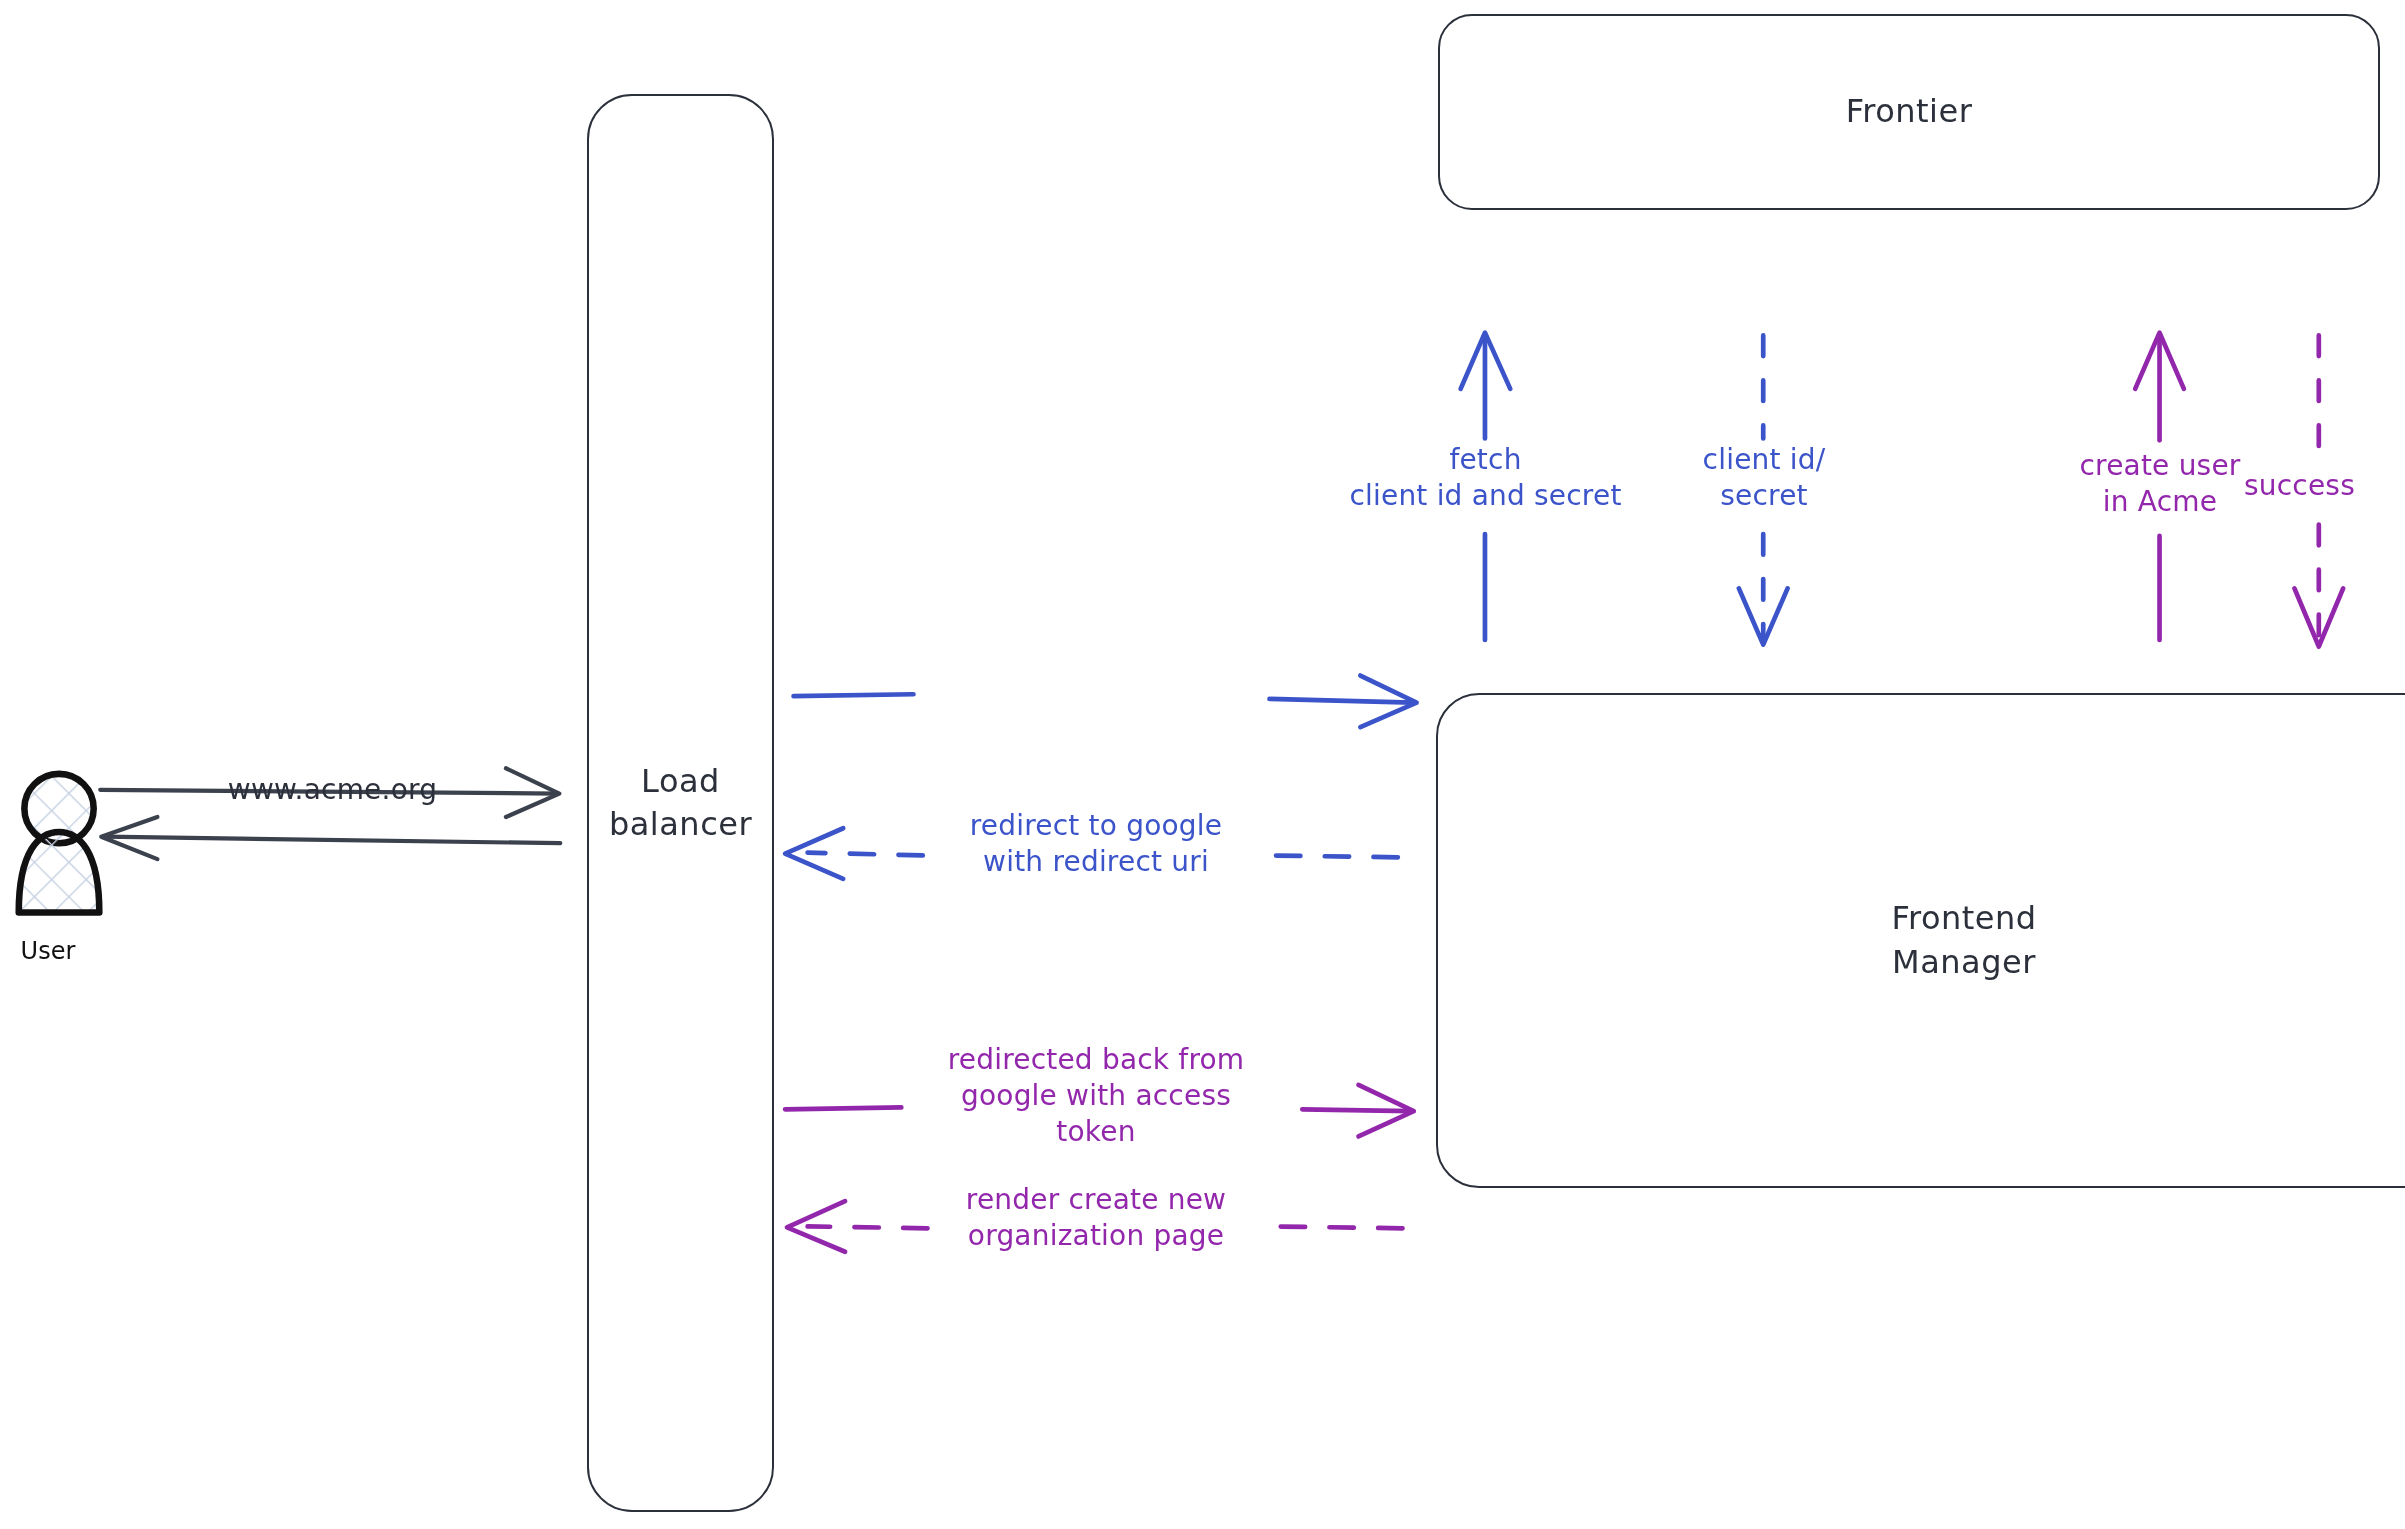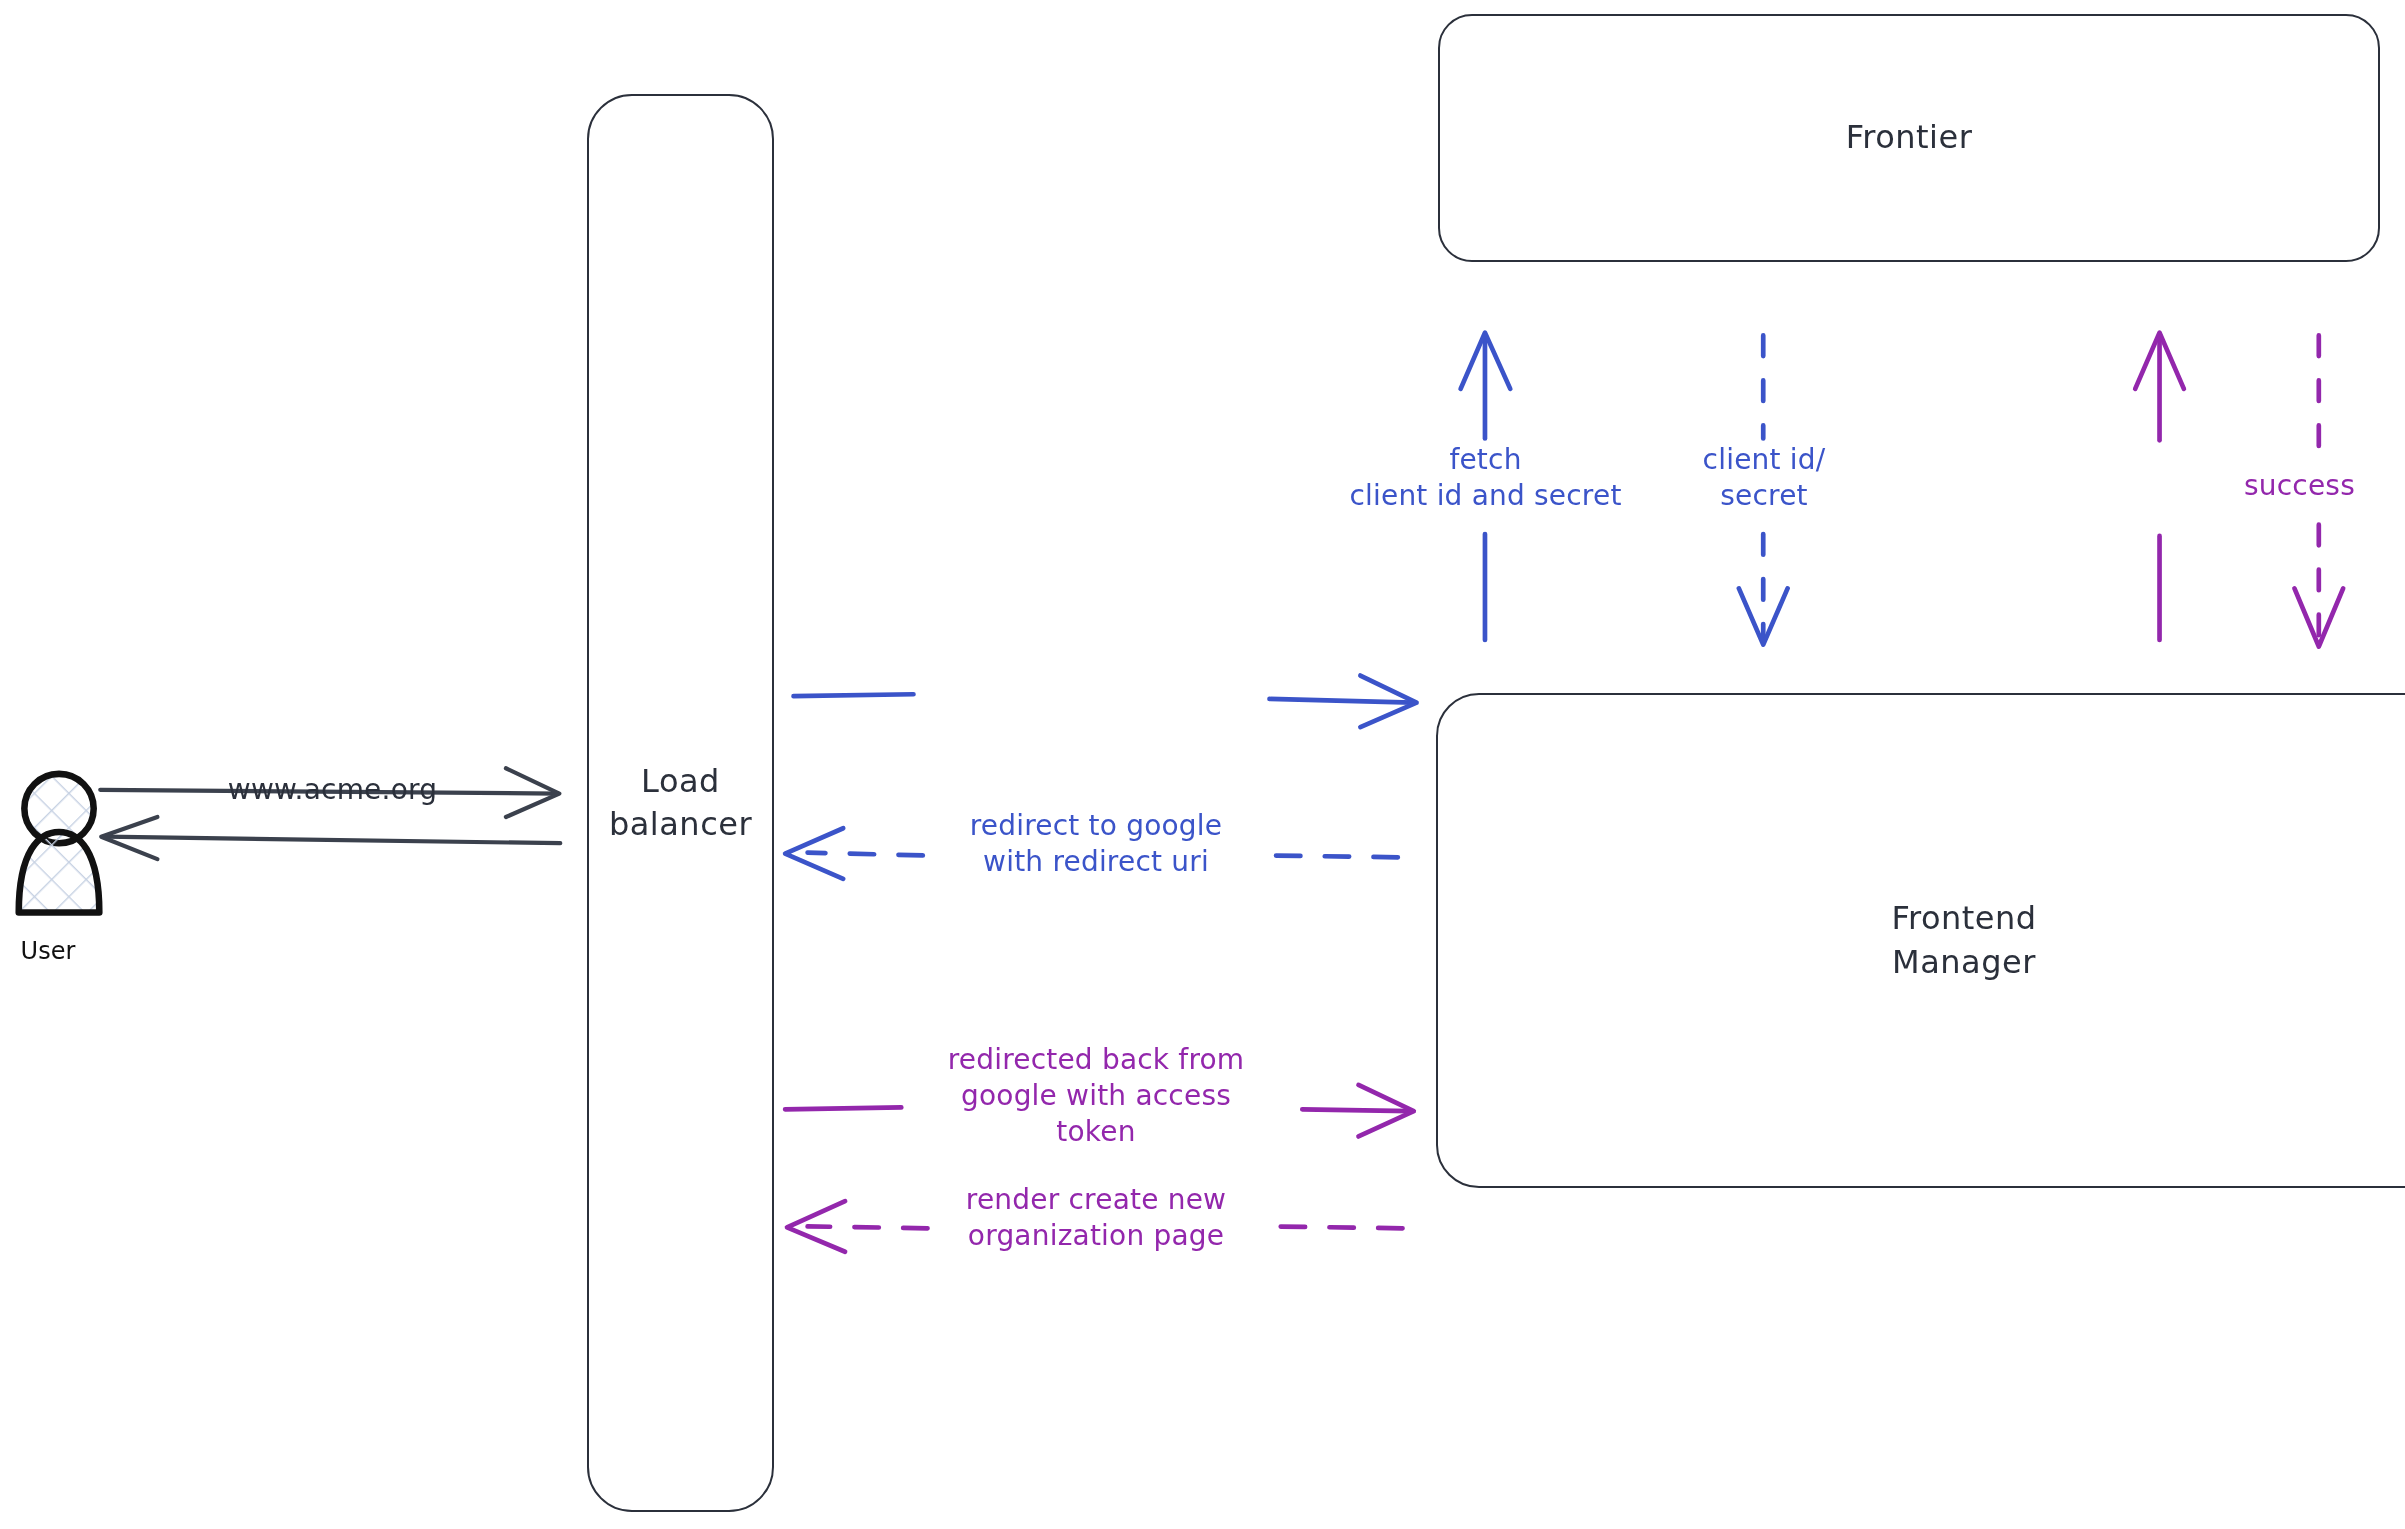--- a/index.html
+++ b/index.html
@@ -135,21 +135,21 @@
       <path d="M 2475 560 L 2475 683" stroke="#9327ac" stroke-width="5" fill="none" stroke-dasharray="22 26" stroke-linecap="round"></path>
       <path d="M 2449 628 L 2475 690 L 2501 628" stroke="#9327ac" stroke-width="5" fill="none" stroke-linecap="round" stroke-linejoin="round"></path>
     </g>
   </svg>
 
   <div class="node-box" style="left:567px; top:94px; width:187px; height:1418px; border-radius:45px;margin-left:20px;">
     <span class="node-label dark">Load
 balancer</span>
   </div>
 
-  <div class="node-box" style="left:1438px; top:14px; width:942px; height:248px; border-radius:34px;">
+  <div class="node-box" style="left:1438px; top:14px; width:942px; height:196px; border-radius:34px;">
     <span class="node-label dark">Frontier</span>
   </div>
 
   <div class="node-box" style="left:1436px; top:693px; width:1056px; height:495px; border-radius:43px;">
     <span class="node-label dark">Frontend
 Manager</span>
   </div>
 
   <div class="actor-label" style="left:20.6px; top:937px;">User</div>
 
@@ -165,17 +165,19 @@
 
   <div class="edge-label purple" style="left:890px; top:1182px; width:412px;">render create new
 organization page</div>
 
   <div class="edge-label blue" style="left:1270px; top:442px; width:431px;">fetch
 client id and secret</div>
 
   <div class="edge-label blue" style="left:1654px; top:442px; width:220px;">client id/
 secret</div>
 
+  <div class="edge-label purple" style="left:2024px; top:448px; width:272px;">create user
+in Acme</div>
 
   <div class="edge-label purple" style="left:2244px; top:468px; width:159px; text-align:left;">success</div>
 
 </div>
 
 
 </body></html>

